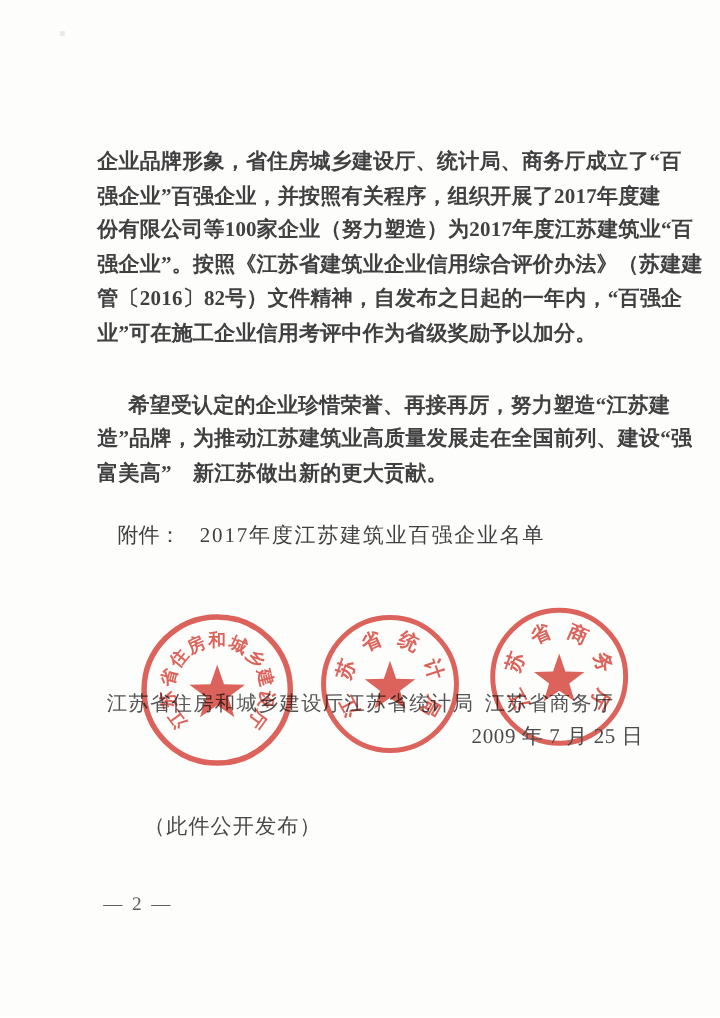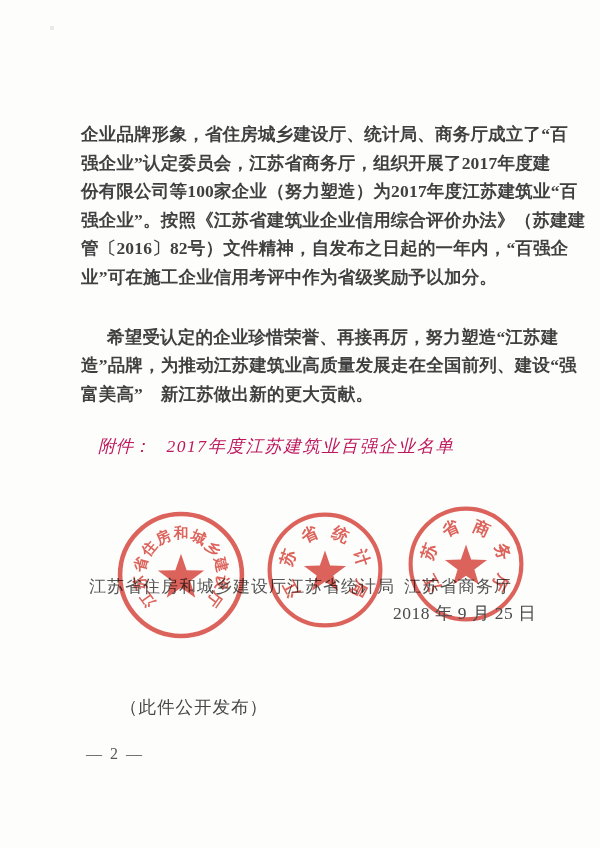--- a/index.html
+++ b/index.html
@@ -46,22 +46,21 @@
   }
   .line.indent { padding-left: 26px; margin-top: 31px; }
   .line.short { text-align-last: left; }
 
   
   .attachment {
     position: absolute;
     left: 98px;
     top: 434px;
     font-size: 17.5px;
-    color: #be185d;
-    font-style: italic;
+    color: #404040;
   }
   .attachment .att-title { margin-left: 16px; letter-spacing: 1.5px; }
 
   
   .signer {
     position: absolute;
     top: 575px;
     font-size: 17px;
     color: #555555;
     letter-spacing: 1px;
@@ -90,21 +89,21 @@
     top: 601px;
     font-size: 17.5px;
     color: #4a4a4a;
     letter-spacing: 0.5px;
     white-space: nowrap;
   }
 
   .publish-notice {
     position: absolute;
     left: 120px;
-    top: 695px;
+    top: 676px;
     font-size: 17.5px;
     color: #474747;
     letter-spacing: 1px;
   }
 
   .page-footer {
     position: absolute;
     left: 86px;
     top: 745px;
     font-size: 16px;
@@ -112,21 +111,21 @@
     letter-spacing: 2px;
   }
 </style>
 </head>
 <body>
 
 <div class="page">
 
   <div class="doc-body">
     <div class="line">企业品牌形象，省住房城乡建设厅、统计局、商务厅成立了“百</div>
-    <div class="line">强企业”认定委员会，江苏省商务厅，组织开展了2017年度建</div>
+    <div class="line">强企业”百强企业，并按照有关程序，组织开展了2017年度建</div>
     <div class="line">份有限公司等100家企业（努力塑造）为2017年度江苏建筑业“百</div>
     <div class="line">强企业”。按照《江苏省建筑业企业信用综合评价办法》（苏建建</div>
     <div class="line">管〔2016〕82号）文件精神，自发布之日起的一年内，“百强企</div>
     <div class="line short">业”可在施工企业信用考评中作为省级奖励予以加分。</div>
     <div class="line indent">希望受认定的企业珍惜荣誉、再接再厉，努力塑造“江苏建</div>
     <div class="line">造”品牌，为推动江苏建筑业高质量发展走在全国前列、建设“强</div>
     <div class="line short">富美高”　新江苏做出新的更大贡献。</div>
   </div>
 
   <div class="attachment">
@@ -174,19 +173,19 @@
     <g class="seal-chars" fill="#dc574e">
         <text x="65" y="29" text-anchor="middle" font-size="18" transform="rotate(-119 65 65)">江</text>
         <text x="65" y="29" text-anchor="middle" font-size="18" transform="rotate(-71.4 65 65)">苏</text>
         <text x="65" y="29" text-anchor="middle" font-size="18" transform="rotate(-23.799999999999997 65 65)">省</text>
         <text x="65" y="29" text-anchor="middle" font-size="18" transform="rotate(23.80000000000001 65 65)">商</text>
         <text x="65" y="29" text-anchor="middle" font-size="18" transform="rotate(71.4 65 65)">务</text>
         <text x="65" y="29" text-anchor="middle" font-size="18" transform="rotate(119 65 65)">厅</text>
       </g>
   </svg>
 
-  <div class="doc-date">2018 年 9 月 25 日</div>
+  <div class="doc-date">2009 年 7 月 25 日</div>
 
   <div class="publish-notice">（此件公开发布）</div>
 
   <div class="page-footer">— 2 —</div>
 
 </div>
 
 </body></html>

